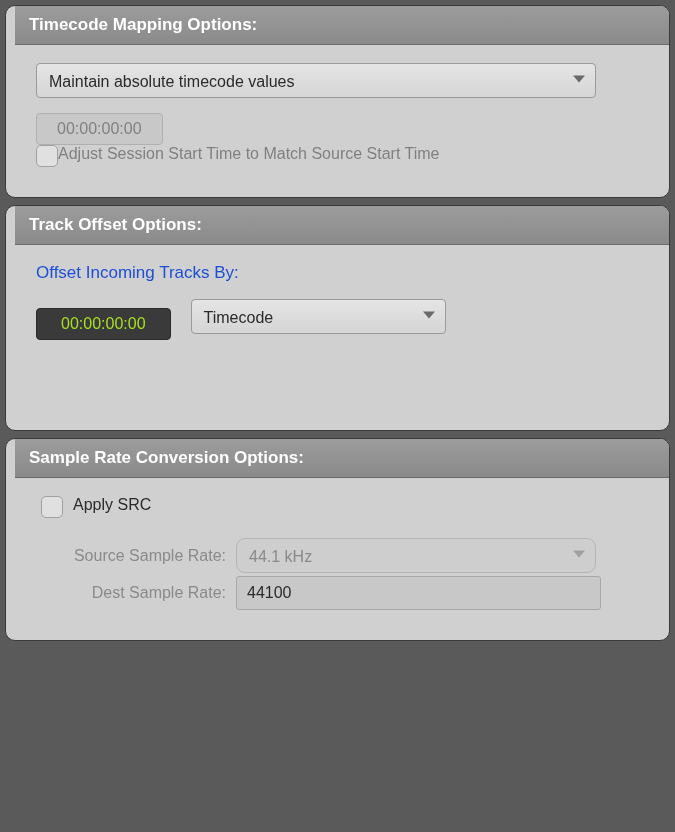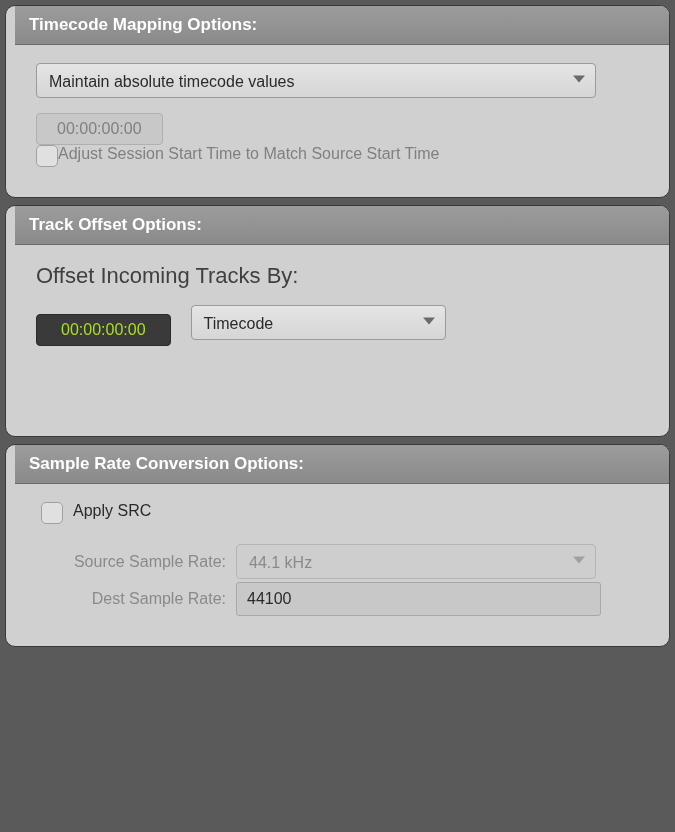--- a/index.html
+++ b/index.html
@@ -66,20 +66,21 @@
       position: absolute;
       right: 10px;
       top: 50%;
       transform: translateY(-80%);
     }
     
     .dropdown.disabled {
       background: #cecece;
       color: #8a8a8a;
       border-color: #b5b5b5;
+      border-radius: 9px;
     }
     
     .chevron {
       width: 0;
       height: 0;
       border-left: 6px solid transparent;
       border-right: 6px solid transparent;
       border-top: 7px solid #6a6a6a;
     }
     
@@ -125,22 +126,22 @@
     .checkbox-label {
       font-size: 16px;
       color: #808080;
     }
     
     .checkbox-label.dark {
       color: #2a2a2a;
     }
     
     .field-label {
-      font-size: 22px;
-      color: #404040;
+      font-size: 17px;
+      color: #1d4ed8;
       margin-bottom: 10px;
     }
     
     .offset-row {
       display: flex;
       align-items: center;
       gap: 20px;
       margin-top: 5px;
     }
     

